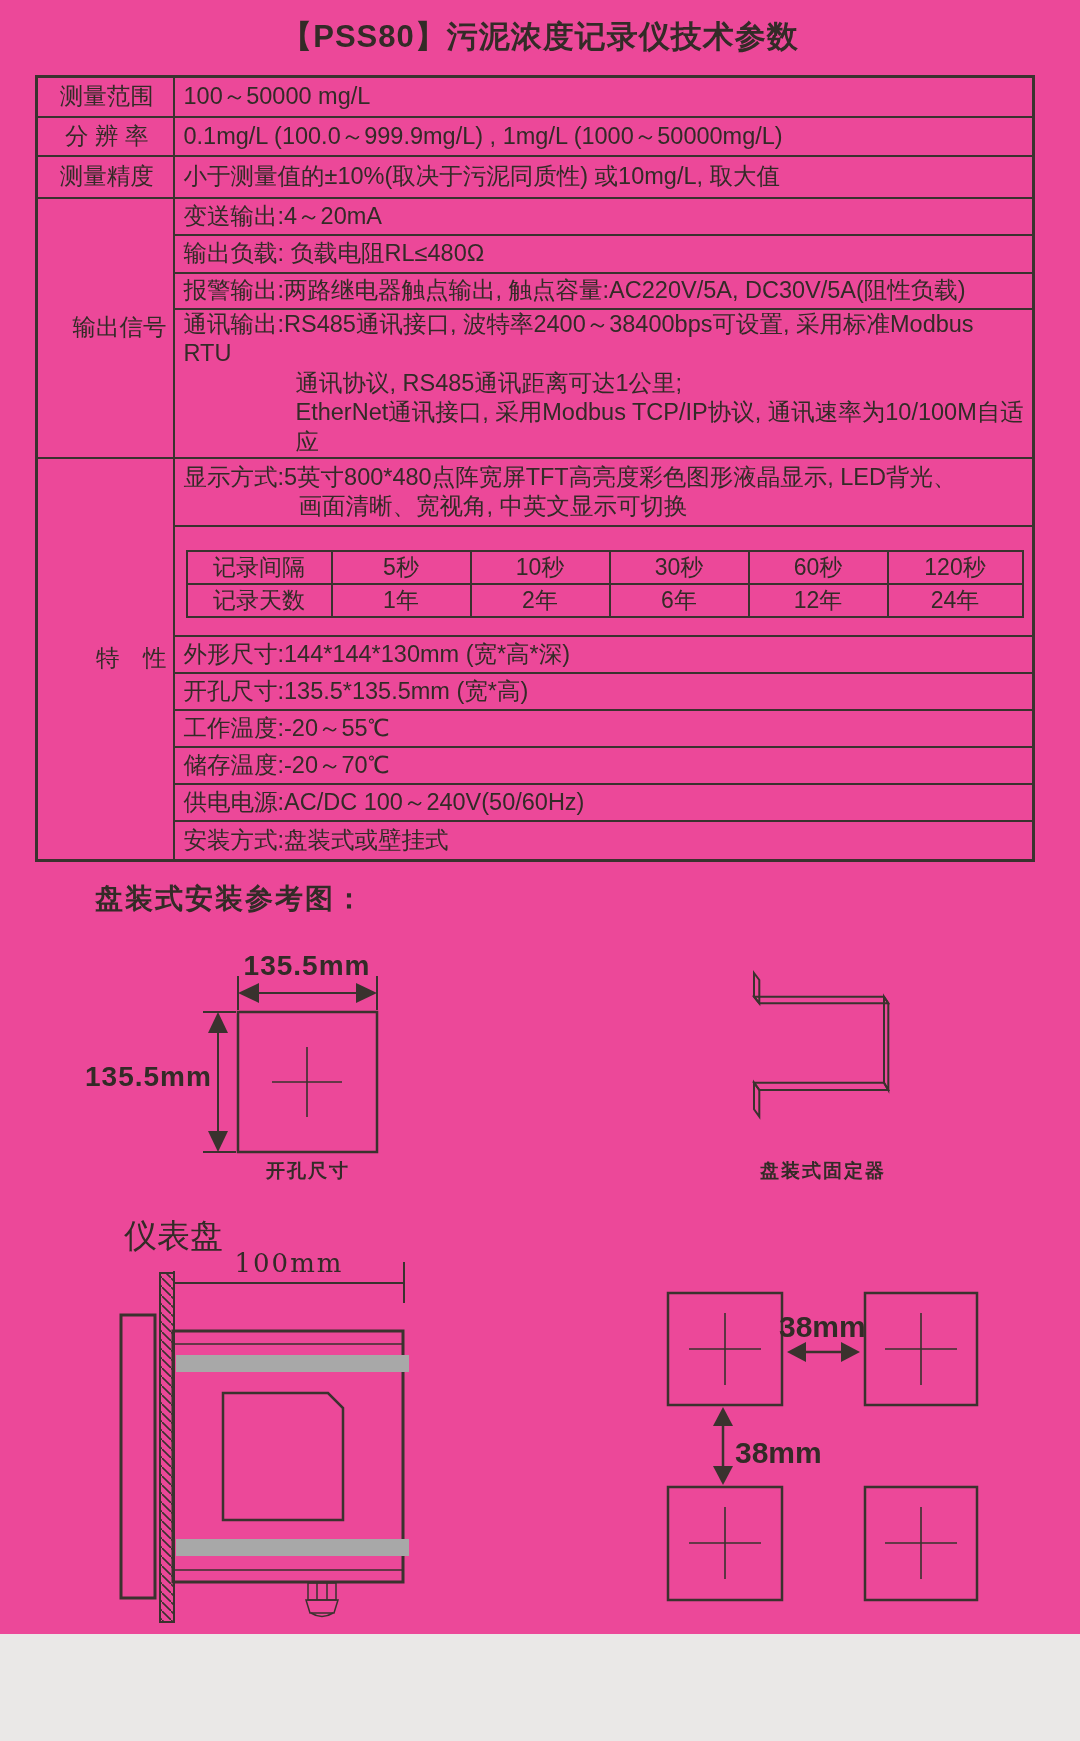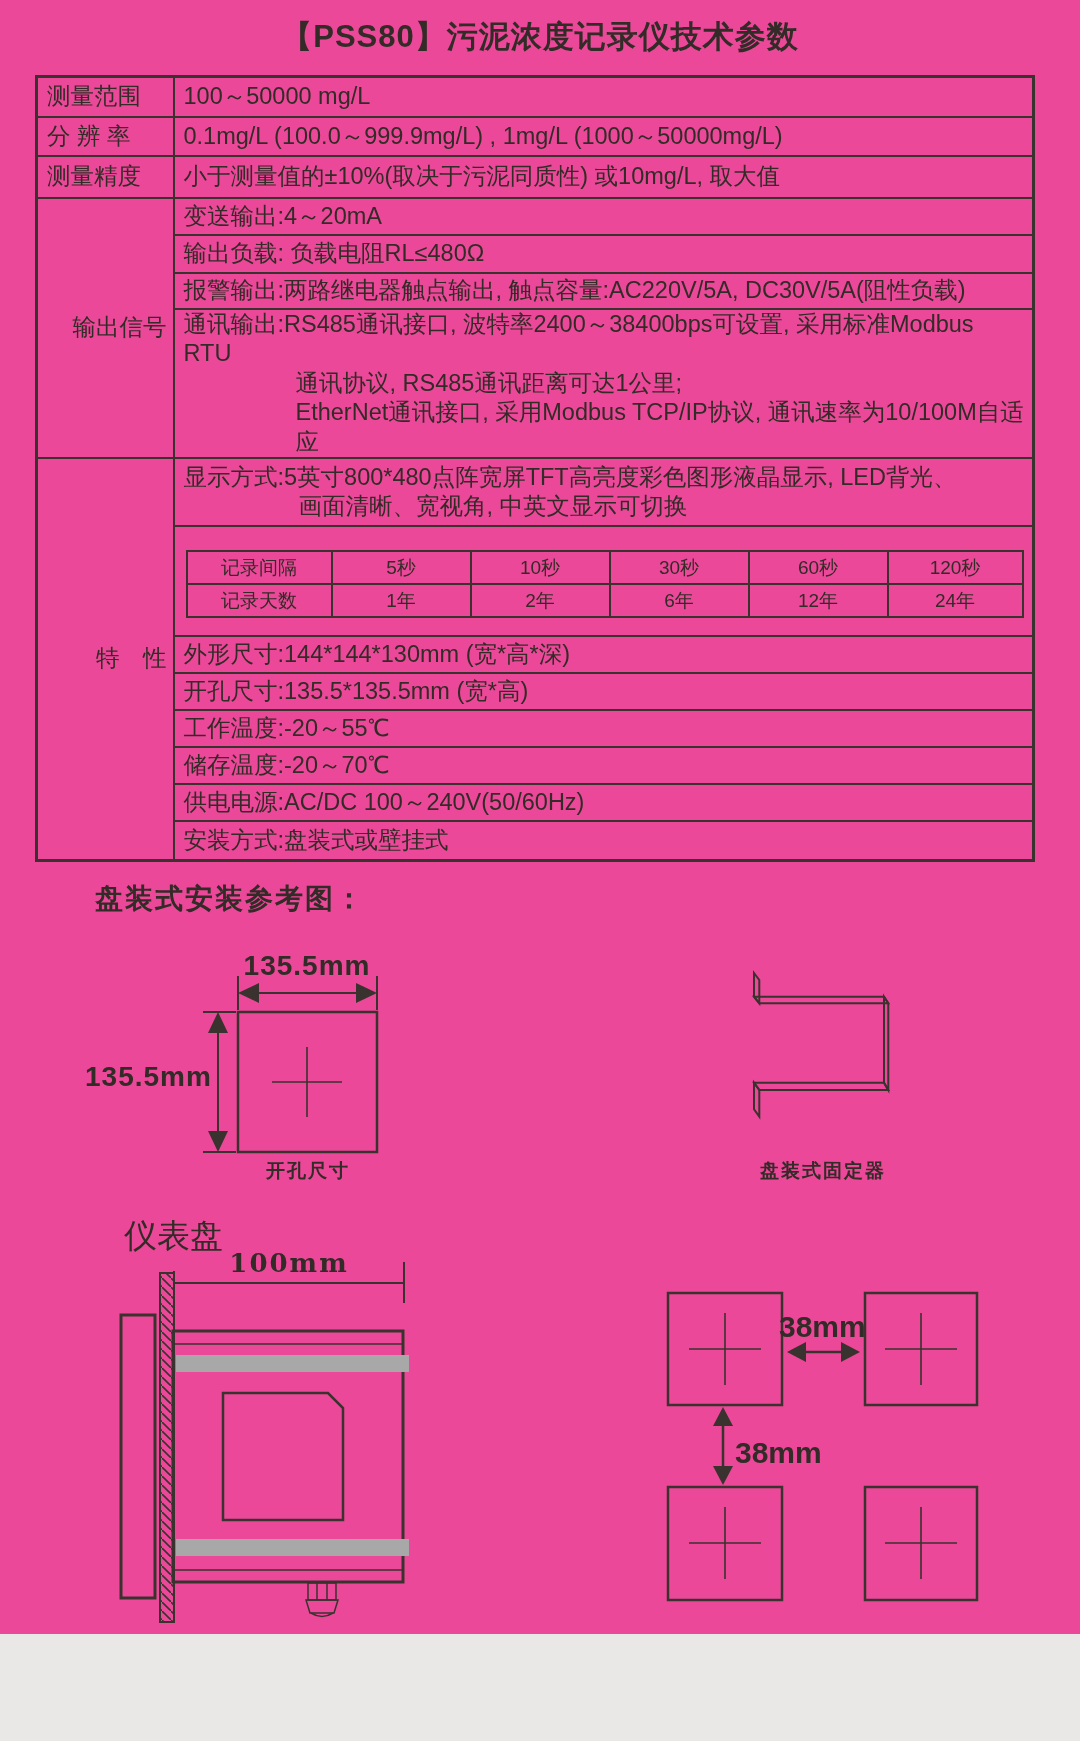--- a/index.html
+++ b/index.html
@@ -13,42 +13,42 @@
   }
   table.spec{
     position:absolute;left:35px;top:75px;width:1000px;
     border-collapse:collapse;table-layout:fixed;
     border:3px solid #3a322e;
   }
   table.spec td{
     border:2px solid #3a322e;font-size:23.5px;line-height:1.25;
     padding:0 6px 0 9px;vertical-align:middle;
   }
-  td.lbl{padding:0 2px;margin-top:18px;}
+  td.lbl{text-align:center;padding:0 2px;margin-top:18px;}
   td.lblspan{text-align:right;vertical-align:top;padding-top:8px;}
   .hang{padding-left:112px;}
   .hang2{padding-left:115px;}
   td.multiline{vertical-align:middle;}
   td.rec{vertical-align:top;padding-top:5px;}
   table.inner{
     border-collapse:collapse;table-layout:fixed;width:838px;margin:6px 0 0 2px;
     border:2px solid #3a322e;
   }
   table.inner td{
-    border:2px solid #3a322e;height:31px;text-align:center;font-size:19px;padding:0;
+    border:2px solid #3a322e;height:31px;text-align:center;font-size:23px;padding:0;
   }
   .sec-heading{
     position:absolute;left:95px;top:880px;font-size:28px;font-weight:700;letter-spacing:2px;
   }
   .dlabel{position:absolute;white-space:nowrap;}
   .b28{font-size:28px;font-weight:700;letter-spacing:1px;}
   .b29{font-size:19px;font-weight:700;letter-spacing:2px;}
   .n27{font-size:30px;font-weight:600;}
   .serif28{font-family:Liberation Sans, sans-serif;font-size:33px;}
-  .serif26{font-family:"DejaVu Serif",serif;font-size:26px;letter-spacing:2px;font-weight:bold;}
+  .serif26{font-family:"DejaVu Serif",serif;font-size:26px;letter-spacing:2px;}
   .note{font-size:29px;font-weight:700;letter-spacing:1px;}
   svg.diagram{position:absolute;left:0;top:840px;}
 </style>
 </head>
 <body>
 
 <div class="page">
 
   <div class="title">【PSS80】污泥浓度记录仪技术参数</div>
 

